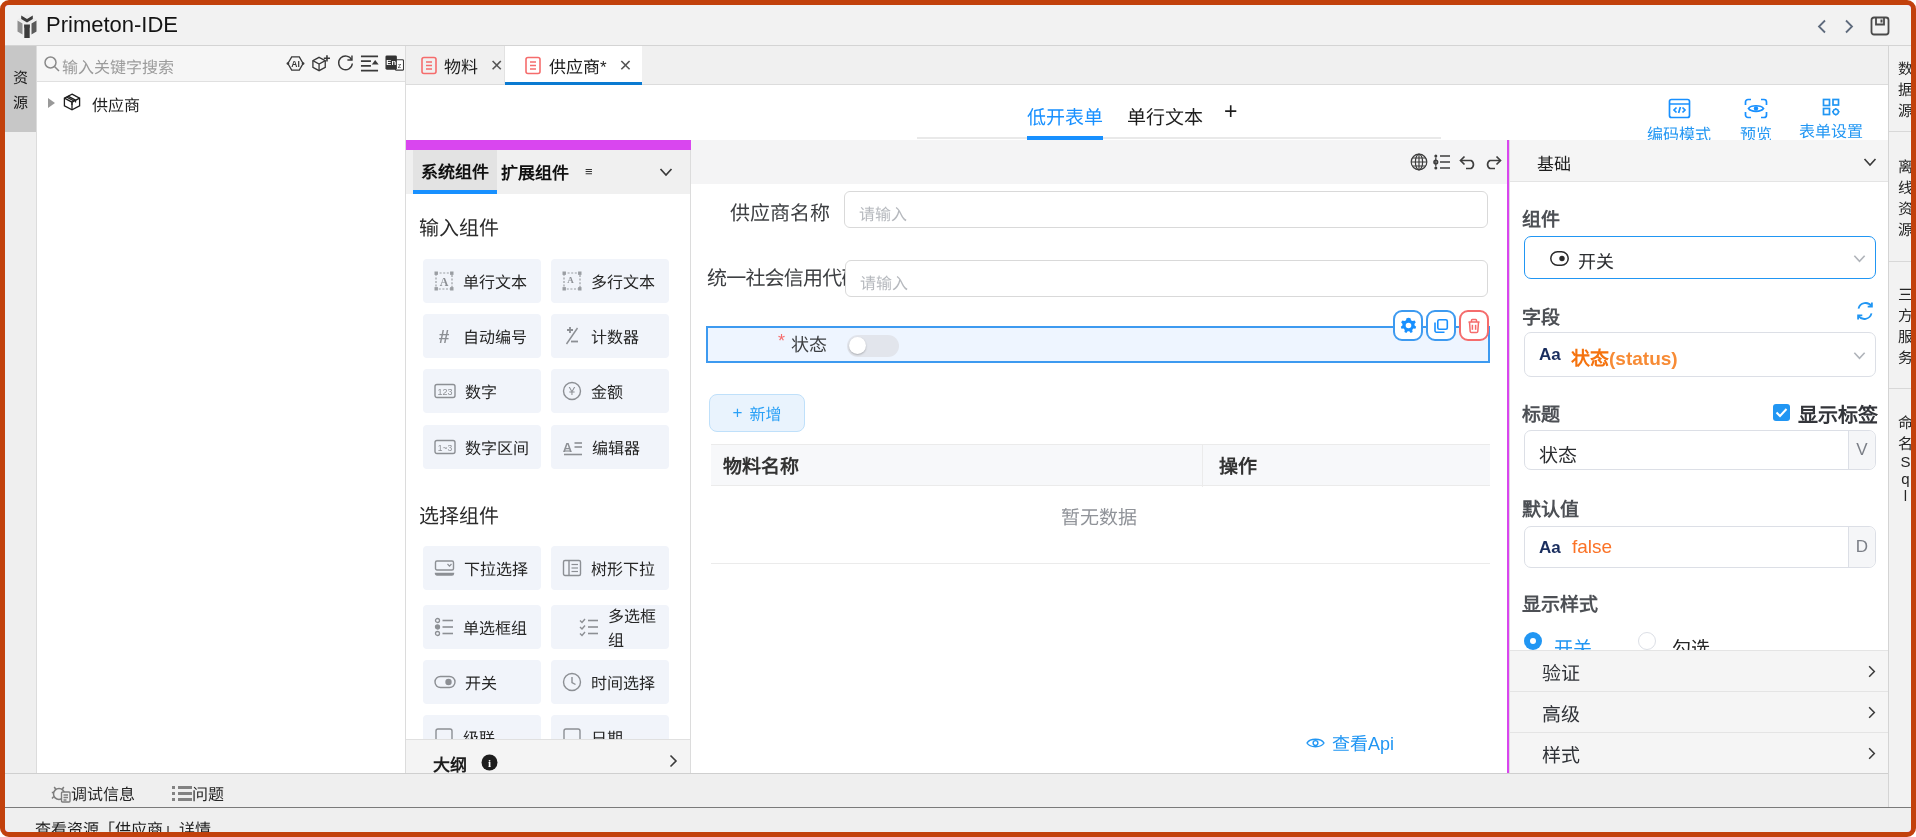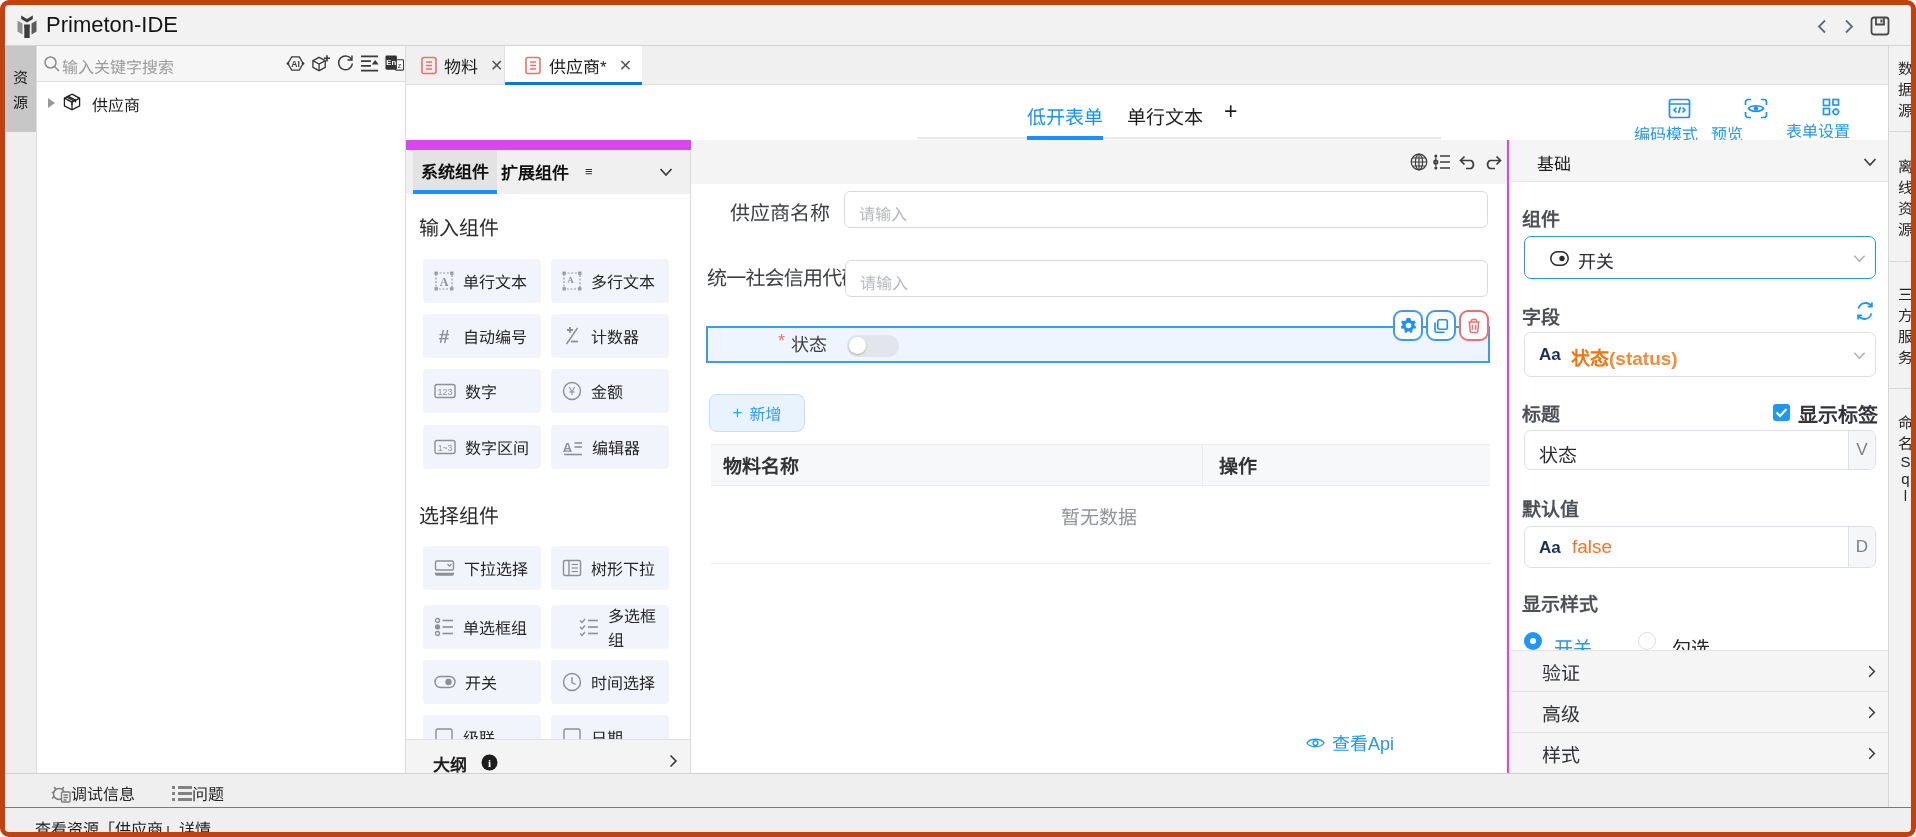--- a/index.html
+++ b/index.html
@@ -27,21 +27,21 @@
 .ftab .tname { font-size:17px; color:#1d1d1d; }
 .ftab .tclose { font-size:16px; color:#555; margin-left:12px; }
 #tab1 { left:0; width:99px; padding-left:14px; border-right:1px solid #e2e2e2; }
 #tab2 { left:99px; width:137px; padding-left:19px; background:#fff; }
 #tab2 .bluebar { position:absolute; left:0; bottom:0; width:137px; height:3px; background:#0a7ad1; }
 
 #cheader { left:401px; top:80px; width:1482px; height:55px; background:#fff; }
 .vtab { position:absolute; top:17px; font-size:19px; color:#1d1d1d; }
 #navline { left:511px; top:52px; width:524px; height:2px; background:#e9e9e9; }
 #navblue { left:621px; top:51px; width:76px; height:4px; background:#1890ff; }
-.hbtn { position:absolute; top:13px; width:90px; text-align:left; color:#2196f3; font-size:16px; }
+.hbtn { position:absolute; top:13px; width:90px; text-align:center; color:#2196f3; font-size:16px; }
 .hbtn svg { display:block; margin:0 auto 2px auto; }
 
 #palette { left:401px; top:135px; width:285px; height:633px; background:#fff; border-right:1px solid #dcdcdc;margin-top:10px; }
 #palhead { left:0; top:0; width:284px; height:44px; background:#f0f0f0; }
 #psystab { left:7px; top:0; width:84px; height:40px; background:#e3e3e3; font-weight:bold; font-size:17px; color:#111; display:flex; align-items:center; justify-content:center; }
 #psysbar { left:7px; top:40px; width:84px; height:4px; background:#1890ff; }
 #pexttab { left:95px; top:9px; font-weight:bold; font-size:17px; color:#111; }
 #pburger { left:179px; top:14px; font-size:13px; color:#333; }
 .seclabel { position:absolute; font-size:20px; color:#2b2b2b; }
 .chip { position:absolute; width:118px; height:44px; background:#f1f4fa; border-radius:4px; display:flex; align-items:center; padding-left:11px; }

